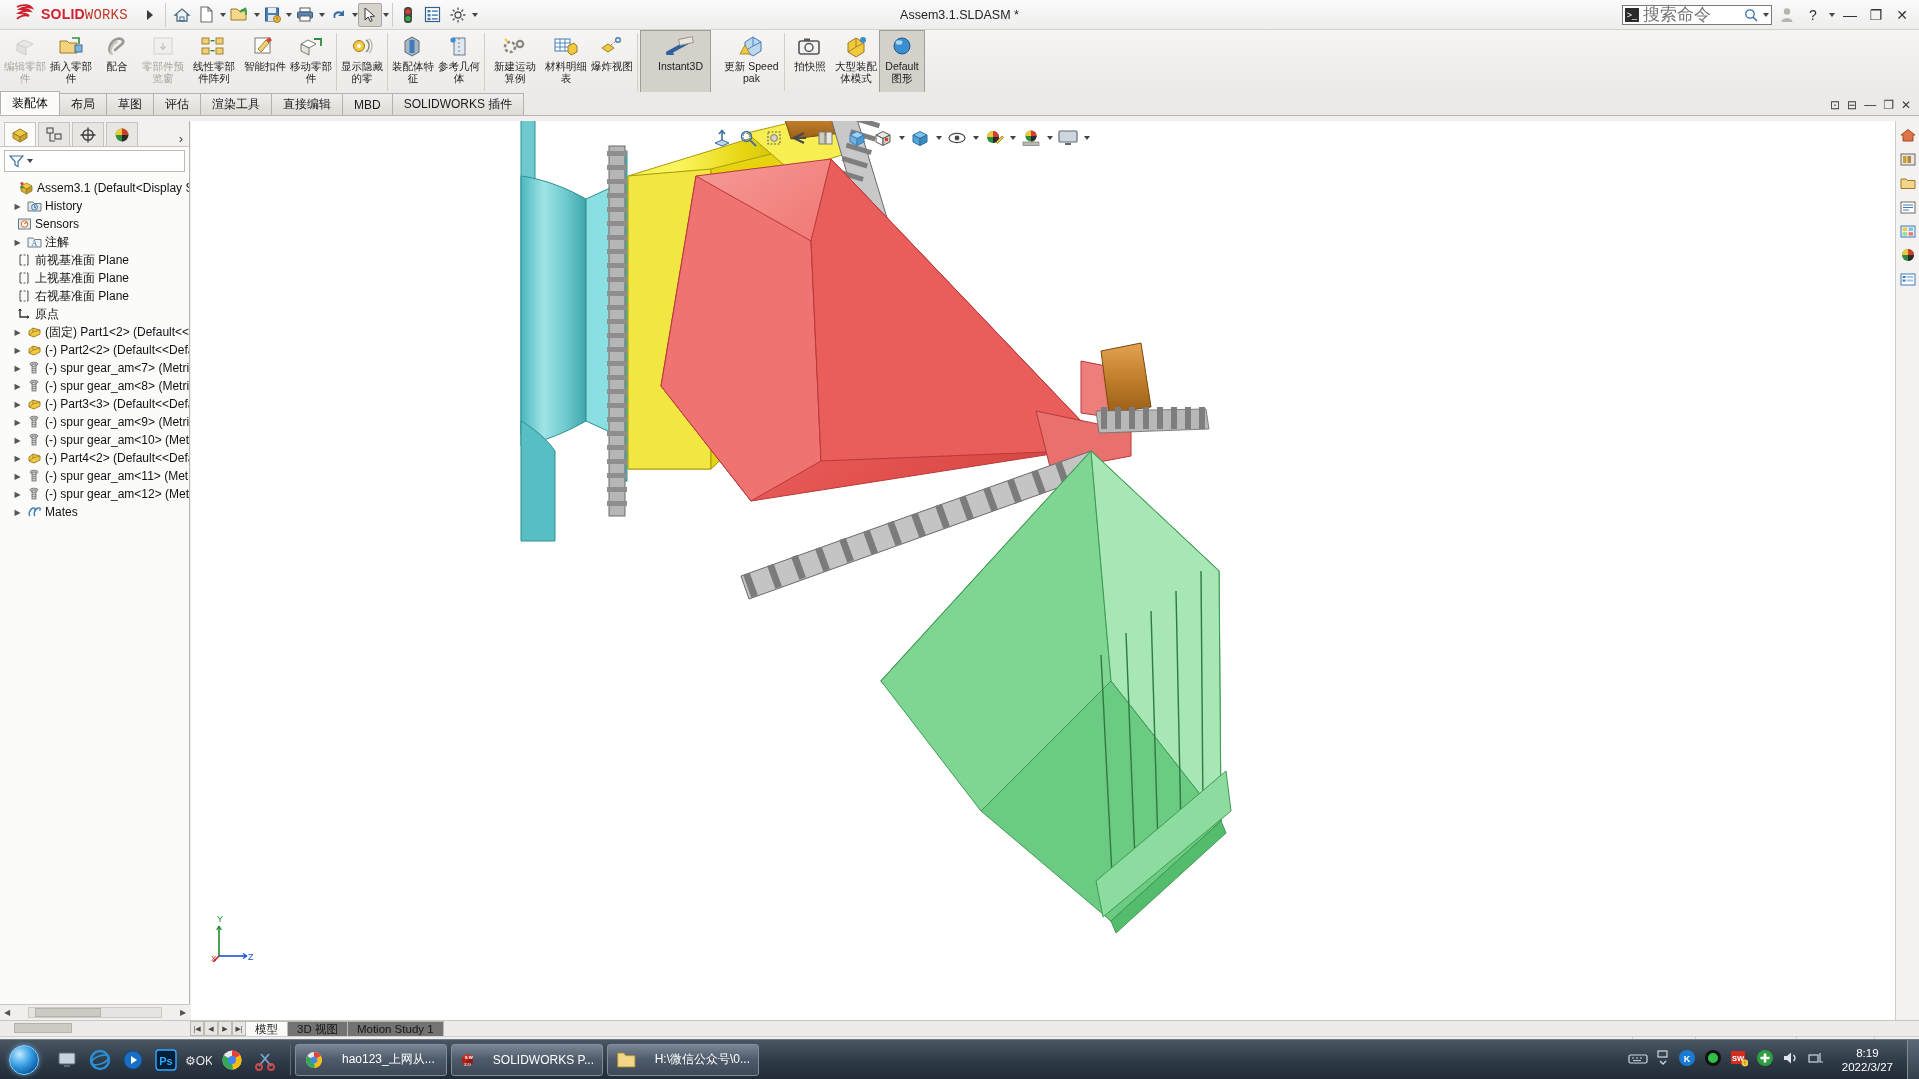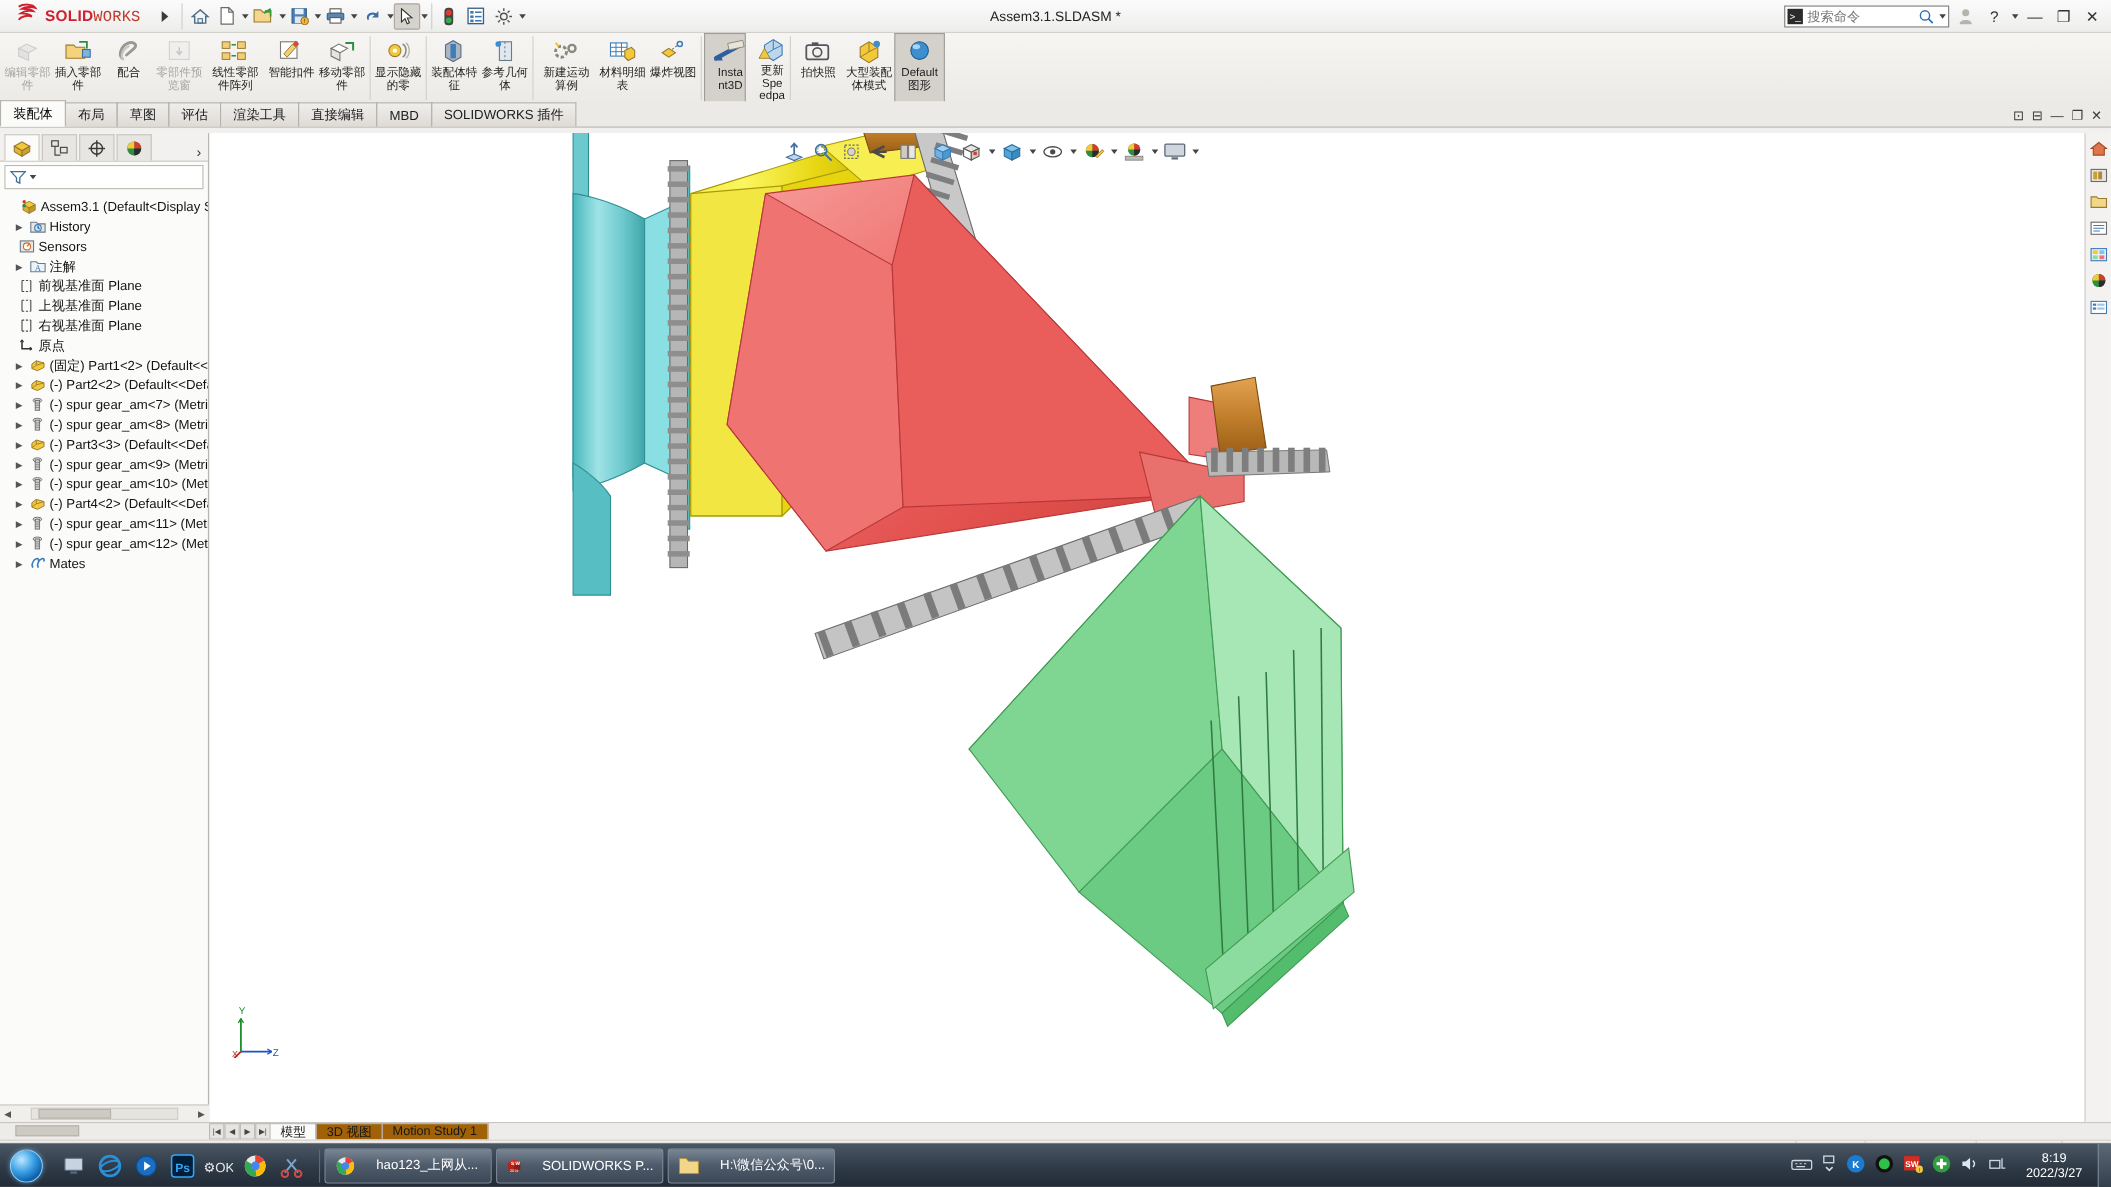--- a/index.html
+++ b/index.html
@@ -42,38 +42,38 @@
   }
   .title-right{
     position:absolute; right:6px; top:0; height:30px; display:flex; align-items:center; gap:4px;
   }
   .searchbox{
     display:flex; align-items:center; width:150px; height:20px;
     border:1px solid #7a7a7a; background:#fff; padding:0 2px; gap:4px;
   }
   .searchbox .sq{ width:14px;height:14px;background:#2b2b2b;color:#fff;font-size:9px;display:flex;align-items:center;justify-content:center;}
   .searchbox input{
-    border:0; outline:0; flex:1; font-size:12px; color:#666;
+    border:0; outline:0; flex:1; font-size:17px; color:#666;
     font-family:"Liberation Sans", sans-serif; background:transparent; min-width:0;
   }
   .winbtn{ width:22px;height:22px;display:flex;align-items:center;justify-content:center;font-size:14px;color:#333;}
 
   
   .ribbon{
     position:absolute; left:0; top:30px; width:1919px; height:66px;
     background:linear-gradient(#f6f5f3,#eceae6);
     border-bottom:1px solid #d8d5d0;
     display:flex; align-items:flex-start; padding-left:2px;
   }
   .cmd{
     width:46px; height:64px; display:flex; flex-direction:column; align-items:center;
     padding-top:3px; border:1px solid transparent; position:relative;
   }
   .cmd.wide{ width:56px; }
-  .cmd.xwide{ width:38px;padding-left:10px; }
+  .cmd.xwide{ width:71px;padding-left:10px; }
   .cmd.sel{ background:#d4d1cb; border-color:#9f9d98; }
   .cmd .glyph{ height:26px; display:flex; align-items:center; justify-content:center; }
   .cmd .lbl{
     font-size:10.5px; line-height:11.5px; text-align:center; color:#1d1d1d;
     margin-top:1px; word-break:break-all; padding:0 1px;
   }
   .cmd.dim .lbl{ color:#a8a6a2; }
   .cmd.dim .glyph{ opacity:.35; filter:grayscale(1); }
   .rb-sep{ width:1px; height:58px; background:#d2cfca; margin:3px 2px 0 2px; }
 
@@ -159,21 +159,21 @@
   .docbar{
     position:absolute; left:0; bottom:43px; width:1919px; height:16px;
     background:#eeecea; border-top:1px solid #c9c6c1; display:flex; align-items:center;
   }
   .docbar .sc{ width:190px; height:15px; position:relative; }
   .docbar .sc .tk{ position:absolute; left:14px; top:2px; width:58px;height:10px;background:#cdcac4;border:1px solid #b5b2ad;}
   .navbtns{ display:flex; }
   .navbtn{ width:14px;height:15px;border:1px solid #bdbab5; background:#e7e5e1; font-size:7px; display:flex;align-items:center;justify-content:center;color:#444;}
   .dtab{
     height:15px; padding:0 9px; font-size:11.5px; display:flex; align-items:center;
-    border:1px solid #bdbab5; border-bottom:none; background:#a16207; margin-left:-1px; color:#171717;
+    border:1px solid #bdbab5; border-bottom:none; background:#737373; margin-left:-1px; color:#171717;
   }
   .dtab.active{ background:#fbfbfa;justify-content:flex-end; }
 
   .statusbar{
     position:absolute; left:0; bottom:25px; width:1919px; height:18px;
     background:#f1efec; border-top:1px solid #d2cfca;
     display:flex; align-items:center; font-size:11.5px; color:#1b1b1b; padding-left:4px;
   }
   .sb-right{ margin-left:auto; display:flex; align-items:center; }
   .sb-cell{ padding:0 14px; border-left:1px solid #d2cfca; height:18px; display:flex; align-items:center; gap:5px;}

